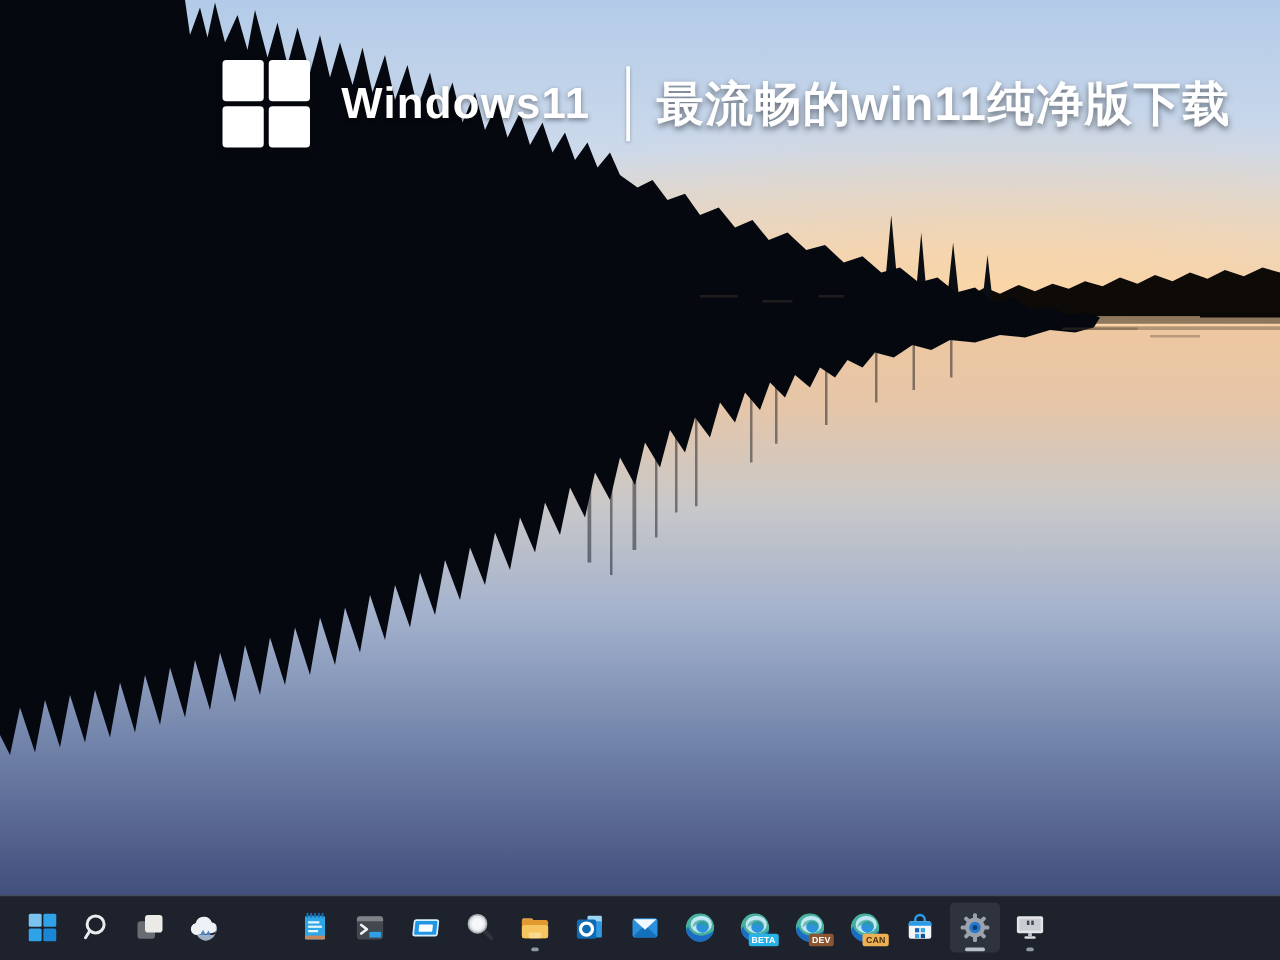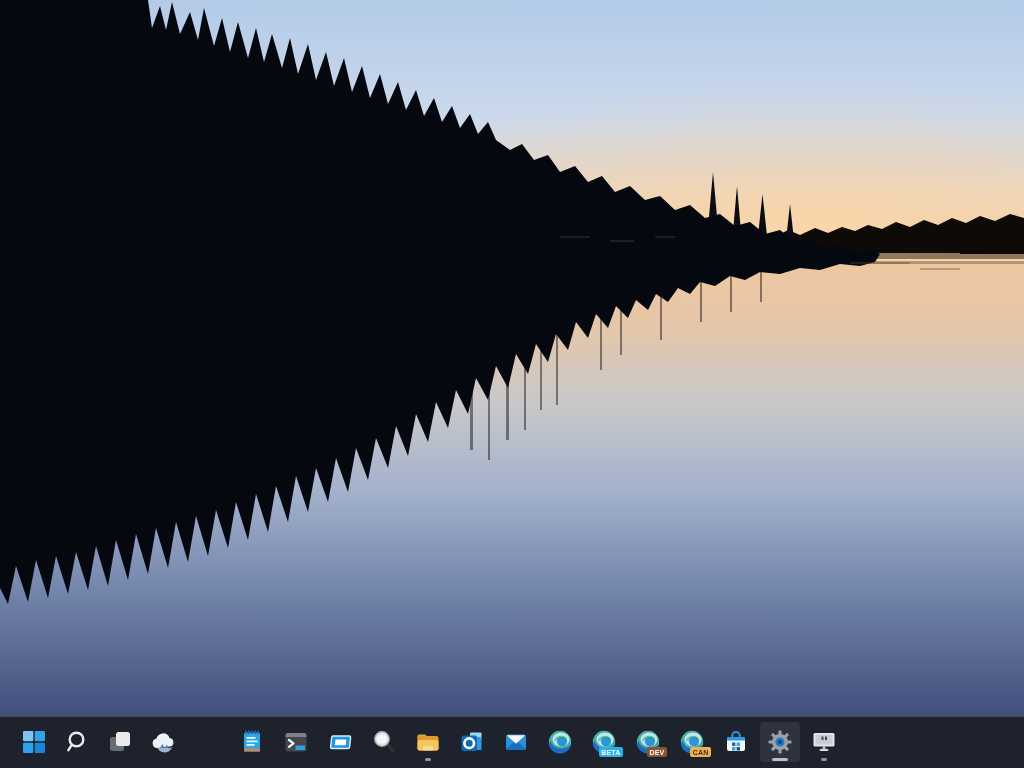--- a/index.html
+++ b/index.html
@@ -122,20 +122,31 @@
 
     <g fill="#5a4638" opacity="0.35">
       <rect x="560" y="236" width="30" height="2"></rect>
         <rect x="610" y="240" width="24" height="2"></rect>
       <rect x="655" y="236" width="20" height="2"></rect>
         <rect x="850" y="262" width="60" height="2"></rect>
       <rect x="920" y="268" width="40" height="2"></rect>
     </g>
   </svg>
 
+  <div class="branding">
+    <div class="win-logo">
+      <span></span>
+        <span></span>
+      <span></span>
+        <span></span>
+    </div>
+    <div class="brand-text">Windows11</div>
+    <div class="v-divider"></div>
+    <div class="tagline">最流畅的win11纯净版下载</div>
+  </div>
 
   <svg width="0" height="0" style="position:absolute">
     <defs>
       <clipPath id="ecp">
           <circle cx="13" cy="13" r="11.4"></circle>
         </clipPath>
       <symbol id="i-edge" viewBox="0 0 26 26">
         <g clip-path="url(#ecp)">
           <circle cx="13" cy="13" r="11.4" fill="#45b09b"></circle>
           <path d="M0,26 H26 V12 C23,21 7,23 3.5,12 L0,18 Z" fill="#1b6cc2"></path>

